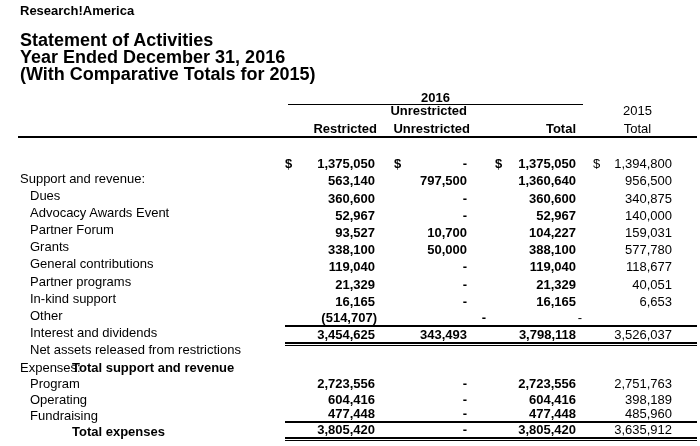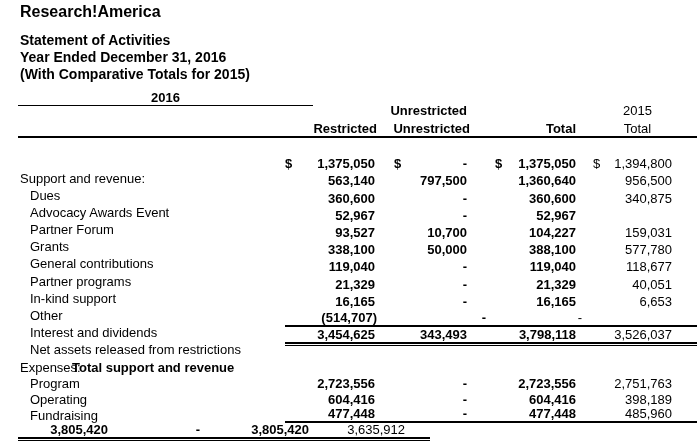--- a/index.html
+++ b/index.html
@@ -4,27 +4,27 @@
 <style>
   * { margin:0; padding:0; box-sizing:border-box; }
   html,body { background:#ffffff; }
   body {
     width:700px; height:446px;
     font-family:"Liberation Sans", sans-serif;
     color:#000;
   }
   .page { position:relative; width:700px; height:446px; background:#fff; overflow:hidden; }
 
-  .title { position:absolute; left:20px; top:3px; font-size:16px; font-weight:bold; }
-  .subs  { position:absolute; left:20px; top:32px; font-size:14px; font-weight:bold; line-height:17px; }
+  .title { position:absolute; left:20px; top:3px; font-size:13px; font-weight:bold; }
+  .subs  { position:absolute; left:20px; top:32px; font-size:18px; font-weight:bold; line-height:17px; }
 
   .tbl { position:absolute; left:18px; top:91px; width:679px; font-size:13px; }
 
   
-  .grow { height:14px; display:flex;flex-direction:column; }
+  .grow { height:14px; display:flex; }
   .gsp  { width:270px; }
   .gline{ width:295px; border-bottom:1px solid #000; text-align:center;
           font-weight:bold; line-height:14px; }
   .hrow { display:flex; }
   .h13  { height:13px; }
   .h20  { height:20px; border-bottom:2px solid #000; }
   .lblcol { width:267px; }
   .hcell { display:flex; align-items:flex-end; justify-content:flex-end; font-weight:bold; }
   .hc4   { justify-content:center !important; font-weight:normal; padding:0 !important; }
 
@@ -164,20 +164,24 @@
             <span>52,967</span>
           </div>
         <div class="cell c2">
             <span></span>
             <span>-</span>
           </div>
         <div class="cell c3">
             <span></span>
             <span>52,967</span>
           </div>
+        <div class="cell c4">
+            <span></span>
+            <span>140,000</span>
+          </div>
       </div>
     </div>
 
     <div class="trow r1">
       <div class="lbl">General contributions</div>
       <div class="vals">
         <div class="cell c1">
             <span></span>
             <span>93,527</span>
           </div>
@@ -390,20 +394,21 @@
             <span>477,448</span>
           </div>
         <div class="cell c4">
             <span></span>
             <span>485,960</span>
           </div>
       </div>
     </div>
 
     <div class="trow r2">
+      <div class="lbl totlbl">Total expenses</div>
       <div class="vals dbl">
         <div class="cell c1">
             <span></span>
             <span>3,805,420</span>
           </div>
         <div class="cell c2">
             <span></span>
             <span>-</span>
           </div>
         <div class="cell c3">

